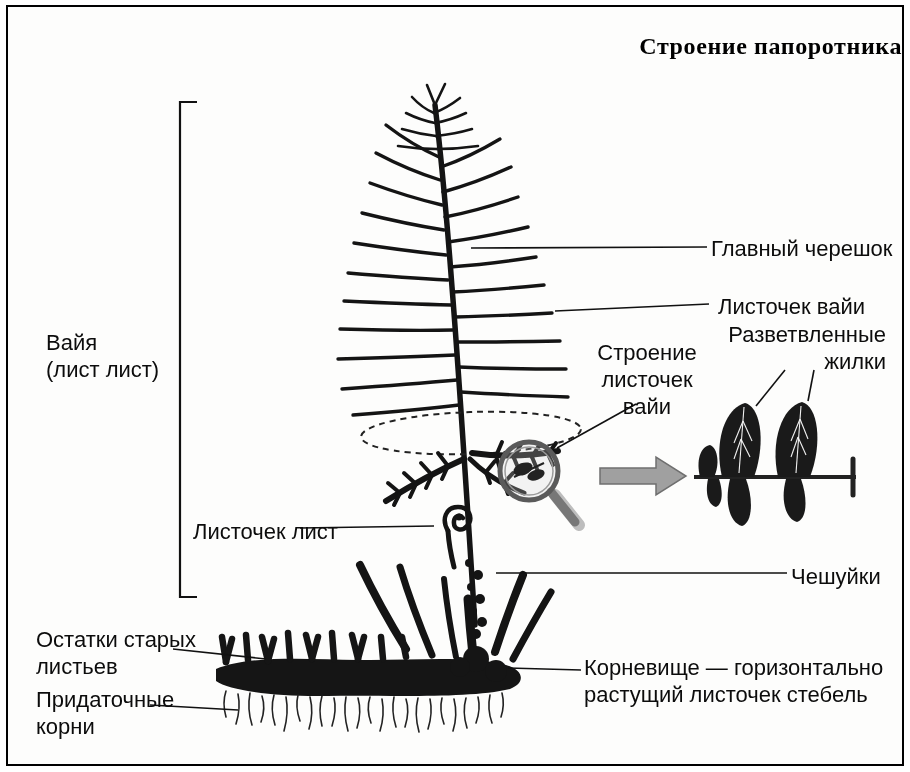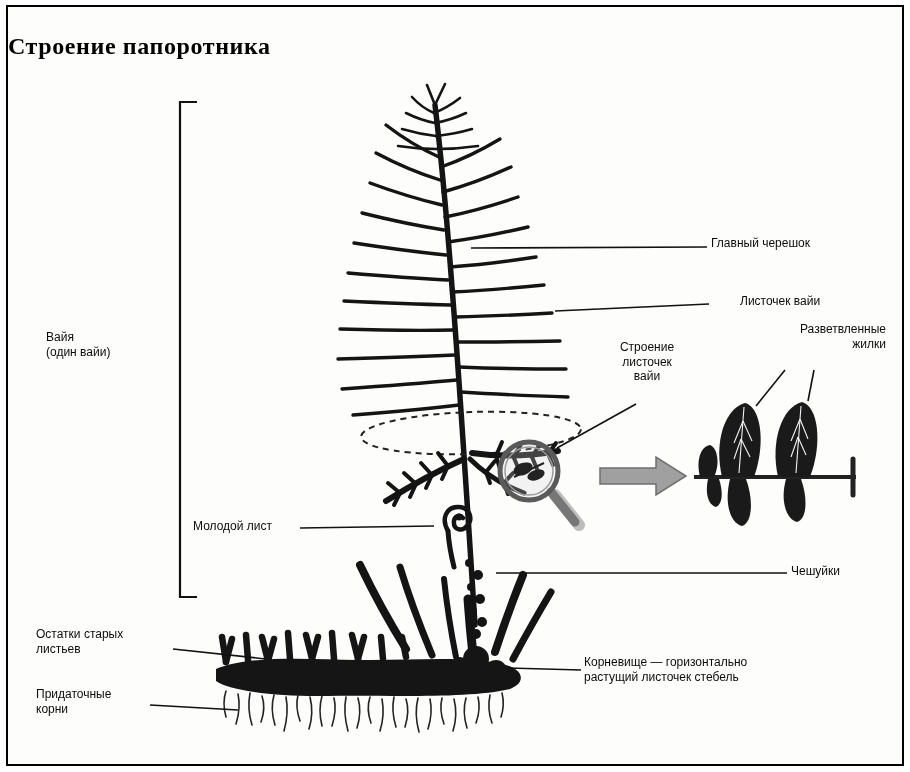--- a/index.html
+++ b/index.html
@@ -1,22 +1,22 @@
 <!DOCTYPE html>
 <html><head>
 <meta charset="utf-8">
 <style>
   html,body{margin:0;padding:0;background:#ffffff;}
   .canvas{position:relative;width:910px;height:772px;background:#ffffff;font-family:"Liberation Sans",sans-serif;overflow:hidden;}
   .frame{position:absolute;left:6px;top:5px;right:6px;bottom:6px;border:2.5px solid #000;background:#fdfdfc;}
-  .title{position:absolute;top:26px;left:0;width:100%;text-align:left;
+  .title{position:absolute;top:26px;left:0;width:100%;text-align:right;
          font-family:"Liberation Serif",serif;font-weight:700;font-size:24px;
          letter-spacing:.6px;color:#000;}
   svg.art{position:absolute;left:0;top:0;width:910px;height:772px;}
-  .lbl{position:absolute;font-size:12px;line-height:1.22;color:#0c0c0c;white-space:pre-line;}
+  .lbl{position:absolute;font-size:22px;line-height:1.22;color:#0c0c0c;white-space:pre-line;}
   .center{text-align:center;}
 </style>
 </head>
 <body>
 
 <div class="canvas">
   <div class="frame">
 
     <svg class="art" viewBox="0 0 910 772">
 
@@ -217,29 +217,29 @@
         <path d="M 779 566 L 488 566"></path>
         <path d="M 165 642 L 258 652"></path>
         <path d="M 142 698 L 230 703"></path>
         <path d="M 573 663 L 500 661"></path>
       </g>
     </svg>
 
     <div class="title">Строение папоротника</div>
 
     <div class="lbl" style="left:38px;top:323px;">Вайя
-(один вайи)</div>
+(лист лист)</div>
     <div class="lbl" style="left:703px;top:229px;">Главный черешок</div>
-    <div class="lbl" style="left:732px;top:287px;">Листочек вайи</div>
+    <div class="lbl" style="left:710px;top:287px;">Листочек вайи</div>
     <div class="lbl center" style="left:583px;top:333px;width:112px;">Строение
 листочек
 вайи</div>
     <div class="lbl center" style="left:718px;top:315px;width:160px;text-align:right;">Разветвленные
 жилки</div>
-    <div class="lbl" style="left:185px;top:512px;">Молодой лист</div>
+    <div class="lbl" style="left:185px;top:512px;">Листочек лист</div>
     <div class="lbl" style="left:783px;top:557px;">Чешуйки</div>
     <div class="lbl" style="left:28px;top:680px;">Придаточные
 корни</div>
     <div class="lbl" style="left:28px;top:620px;">Остатки старых
 листьев</div>
     <div class="lbl" style="left:576px;top:648px;">Корневище — горизонтально
 растущий листочек стебель</div>
 
   </div>
 </div>

